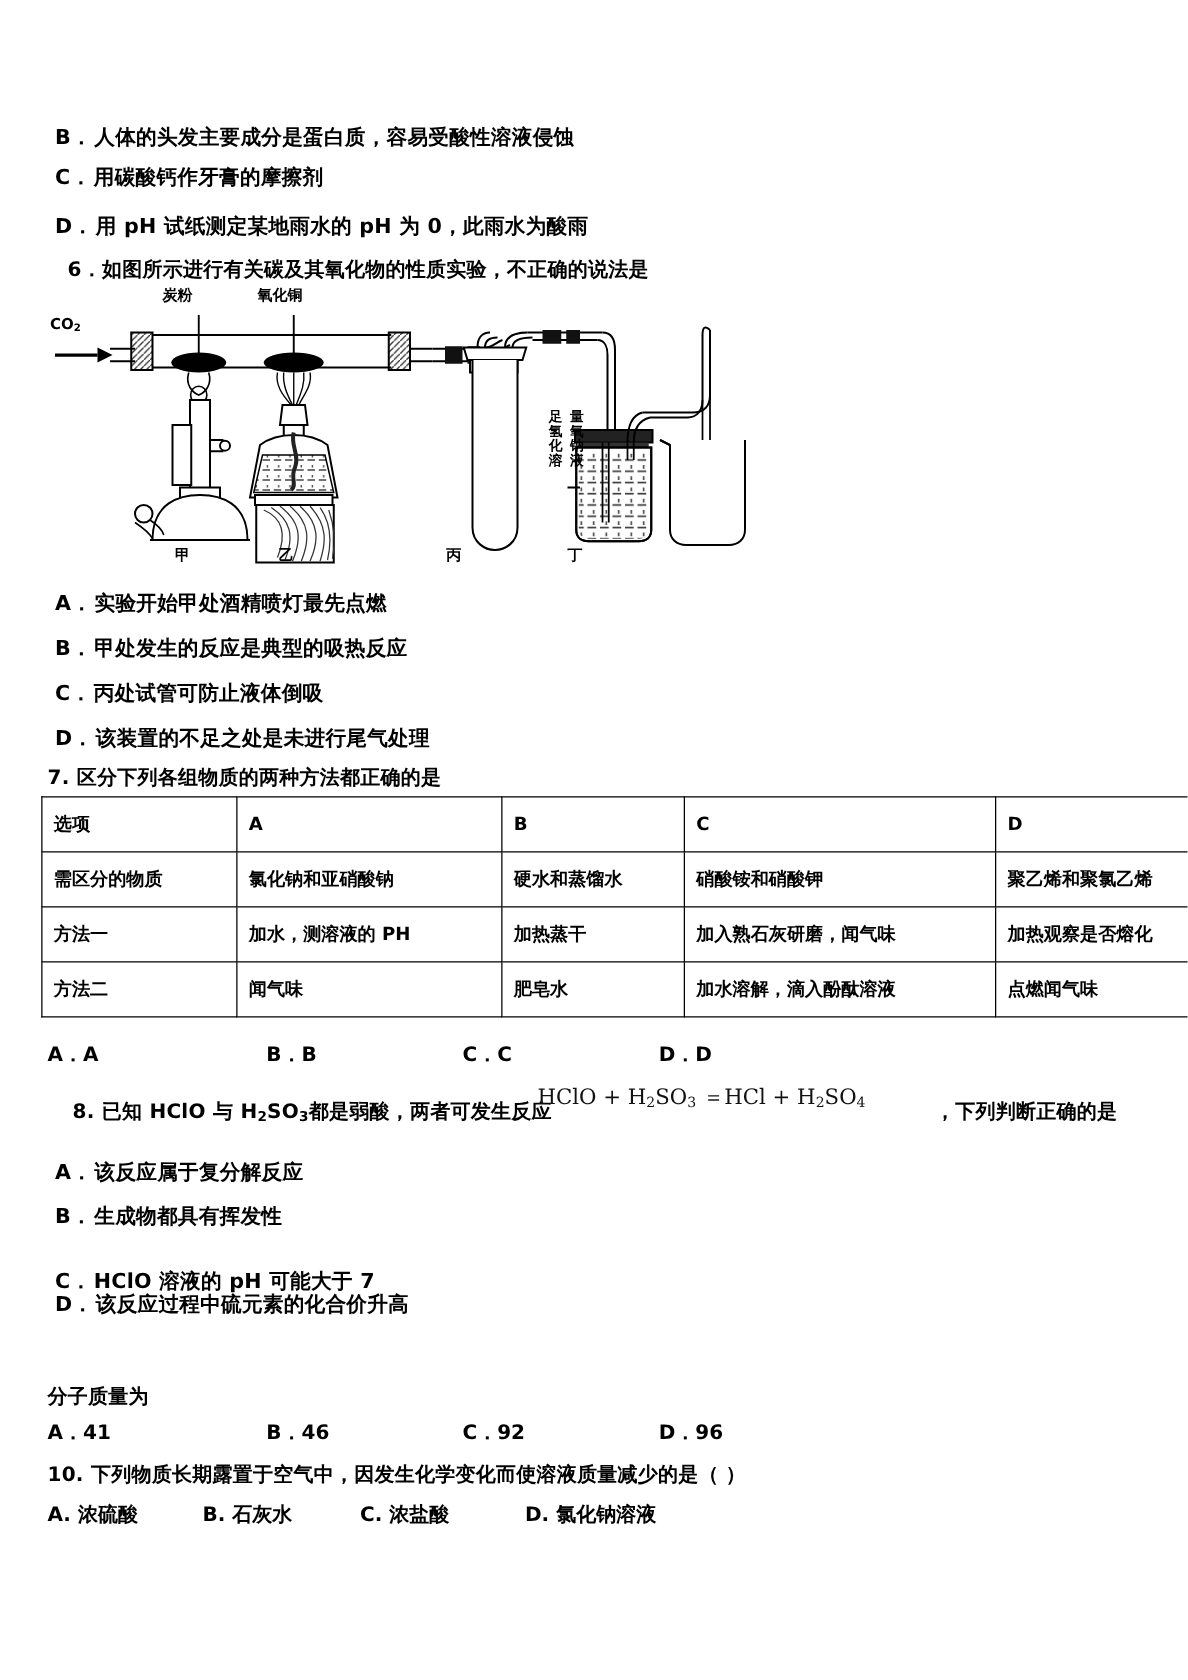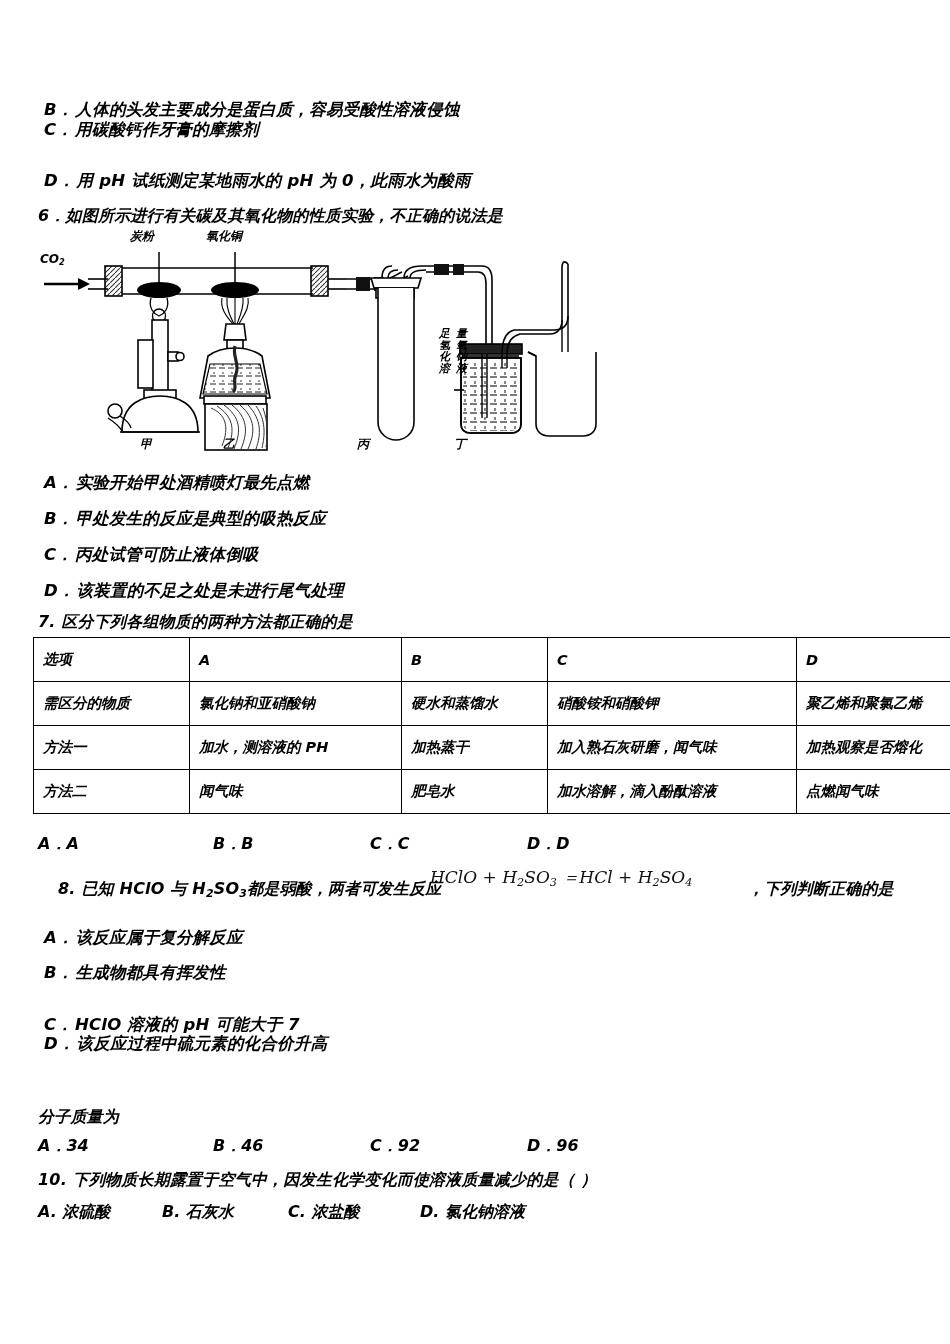--- a/index.html
+++ b/index.html
@@ -13,21 +13,20 @@
     position: relative;
     font-family: "DejaVu Sans", "Liberation Sans", sans-serif;
     color: #000000;
     overflow: hidden;
   }
   .page {
     position: absolute;
     left: 0; top: 0;
     width: 950px;
     height: 1116px;
-    font-style: italic;
   }
   .line {
     position: absolute;
     font-weight: bold;
     font-size: 16.5px;
     line-height: 1.2;
     white-space: nowrap;
     letter-spacing: 0.2px;
   }
   .opt-label { margin-right: 2px; }
@@ -110,28 +109,28 @@
   }
 </style>
 </head>
 <body>
 
 <div class="page">
 
   <div class="line" style="left:44px; top:100px;">
     <span class="opt-label">B．</span><span>人体的头发主要成分是蛋白质，容易受酸性溶液侵蚀</span>
   </div>
-  <div class="line" style="left:44px; top:120px;">
+  <div class="line" style="left:44px; top:132px;">
     <span class="opt-label">C．</span><span>用碳酸钙作牙膏的摩擦剂</span>
   </div>
   <div class="line" style="left:44px; top:171px;">
     <span class="opt-label">D．</span><span>用 pH 试纸测定某地雨水的 pH 为 0，此雨水为酸雨</span>
   </div>
 
-  <div class="line q-line" style="left:38px; top:206px;">6．如图所示进行有关碳及其氧化物的性质实验，不正确的说法是</div>
+  <div class="line q-line" style="left:54px; top:206px;">6．如图所示进行有关碳及其氧化物的性质实验，不正确的说法是</div>
 
   <div class="diagram">
     <svg width="570" height="232" viewBox="0 0 570 232" xmlns="http://www.w3.org/2000/svg">
       <defs>
         <pattern id="hatch" width="5" height="5" patternUnits="userSpaceOnUse">
           <path d="M0,5 L5,0" stroke="#333" stroke-width="1.1"></path>
         </pattern>
         <pattern id="liquid" width="9" height="8" patternUnits="userSpaceOnUse">
           <path d="M0,4 L6,4" stroke="#444" stroke-width="1.2"></path>
           <path d="M4,0 L4,2" stroke="#444" stroke-width="1.1"></path>
@@ -359,21 +358,21 @@
   </div>
   <div class="line" style="left:44px; top:999px;margin-top:16px;">
     <span class="opt-label">C．</span><span>HClO 溶液的 pH 可能大于 7</span>
   </div>
   <div class="line" style="left:44px; top:1034px;">
     <span class="opt-label">D．</span><span>该反应过程中硫元素的化合价升高</span>
   </div>
 
   <div class="line q-line" style="left:38px; top:1107px;">分子质量为</div>
   <div class="ansrow" style="left:38px; top:1136px;">
-    <span class="slot" style="width:175px;">A．34</span><span class="slot" style="width:157px;">B．46</span><span class="slot" style="width:157px;">C．92</span><span class="slot">D．96</span>
+    <span class="slot" style="width:175px;">A．41</span><span class="slot" style="width:157px;">B．46</span><span class="slot" style="width:157px;">C．92</span><span class="slot">D．96</span>
   </div>
 
   <div class="line q-line" style="left:38px; top:1170px;">10. 下列物质长期露置于空气中，因发生化学变化而使溶液质量减少的是（      ）</div>
   <div class="ansrow" style="left:38px; top:1202px;">
     <span class="slot" style="width:124px;">A. 浓硫酸</span><span class="slot" style="width:126px;">B. 石灰水</span><span class="slot" style="width:132px;">C. 浓盐酸</span><span class="slot">D. 氯化钠溶液</span>
   </div>
 
 </div>
 
 </body></html>

